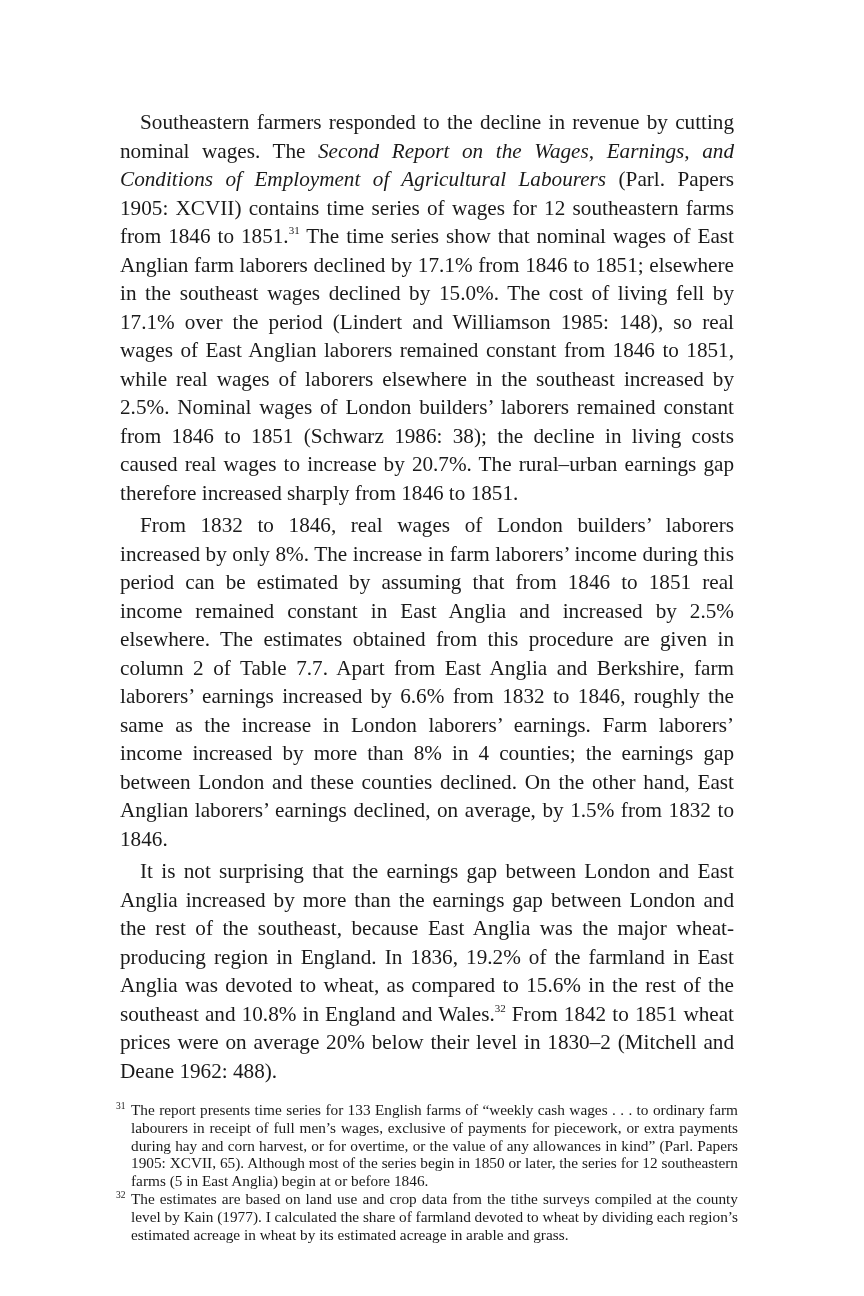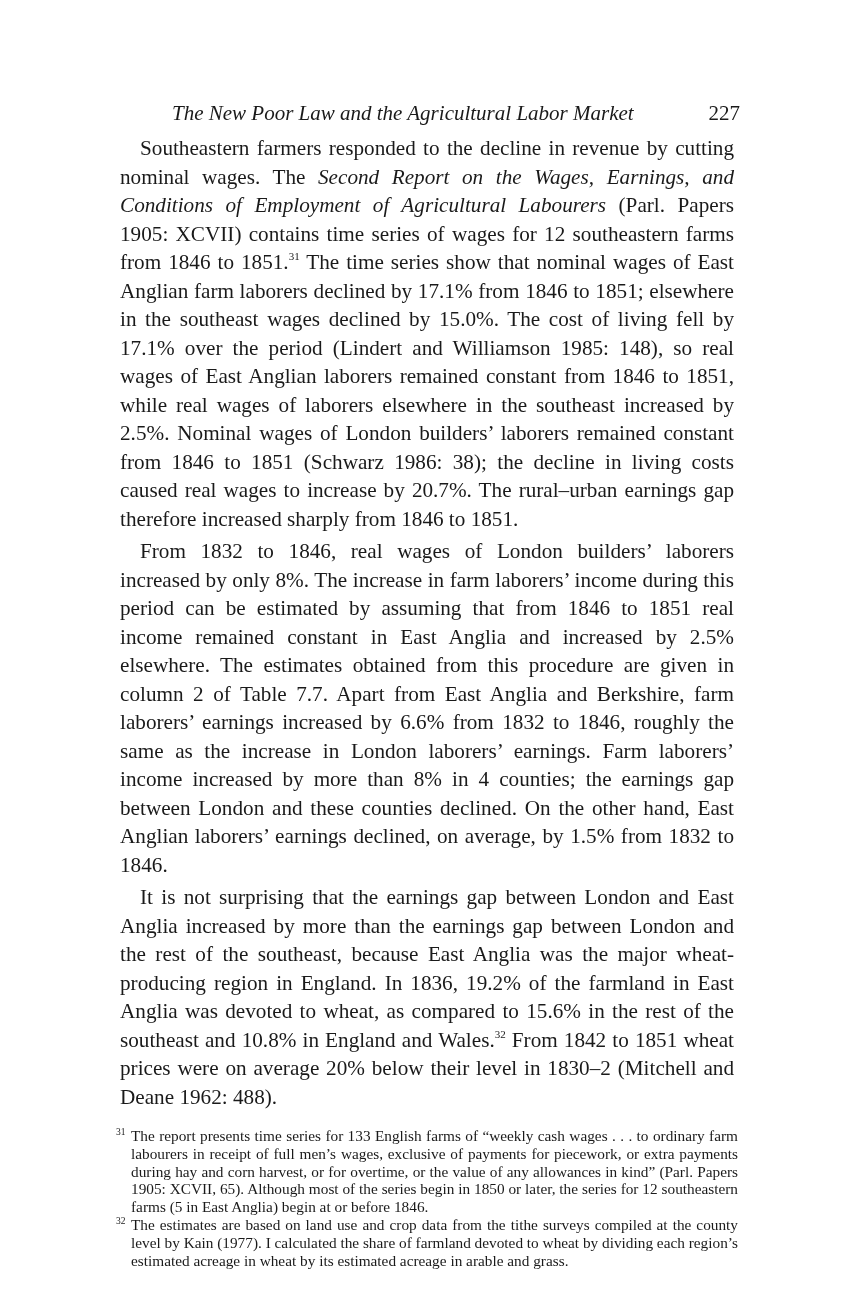--- a/index.html
+++ b/index.html
@@ -73,24 +73,20 @@
       left: 0;
       top: -3px;
       font-size: 9.5px;
     }
   </style>
 </head>
 <body>
 
 <div class="page">
 
-  <div class="running-head">
-    <span class="running-title">The New Poor Law and the Agricultural Labor Market</span>
-    <span class="page-number">227</span>
-  </div>
 
   <div class="body-text">
     <p><span>Southeastern farmers responded to the decline in revenue by cutting nominal wages. The </span><span class="it">Second Report on the Wages, Earnings, and Conditions of Employment of Agricultural Labourers</span><span> (Parl. Papers 1905: XCVII) contains time series of wages for 12 southeastern farms from 1846 to 1851.</span><sup class="fn-mark">31</sup><span> The time series show that nominal wages of East Anglian farm laborers declined by 17.1% from 1846 to 1851; elsewhere in the southeast wages declined by 15.0%. The cost of living fell by 17.1% over the period (Lindert and Williamson 1985: 148), so real wages of East Anglian laborers remained constant from 1846 to 1851, while real wages of laborers elsewhere in the southeast increased by 2.5%. Nominal wages of London builders’ laborers remained constant from 1846 to 1851 (Schwarz 1986: 38); the decline in living costs caused real wages to increase by 20.7%. The rural–urban earnings gap therefore increased sharply from 1846 to 1851.</span></p>
 
     <p>From 1832 to 1846, real wages of London builders’ laborers increased by only 8%. The increase in farm laborers’ income during this period can be estimated by assuming that from 1846 to 1851 real income remained constant in East Anglia and increased by 2.5% elsewhere. The estimates obtained from this procedure are given in column 2 of Table 7.7. Apart from East Anglia and Berkshire, farm laborers’ earnings increased by 6.6% from 1832 to 1846, roughly the same as the increase in London laborers’ earnings. Farm laborers’ income increased by more than 8% in 4 counties; the earnings gap between London and these counties declined. On the other hand, East Anglian laborers’ earnings declined, on average, by 1.5% from 1832 to 1846.</p>
 
     <p><span>It is not surprising that the earnings gap between London and East Anglia increased by more than the earnings gap between London and the rest of the southeast, because East Anglia was the major wheat-producing region in England. In 1836, 19.2% of the farmland in East Anglia was devoted to wheat, as compared to 15.6% in the rest of the southeast and 10.8% in England and Wales.</span><sup class="fn-mark">32</sup><span> From 1842 to 1851 wheat prices were on average 20% below their level in 1830–2 (Mitchell and Deane 1962: 488).</span></p>
   </div>
 
   <div class="footnotes">

